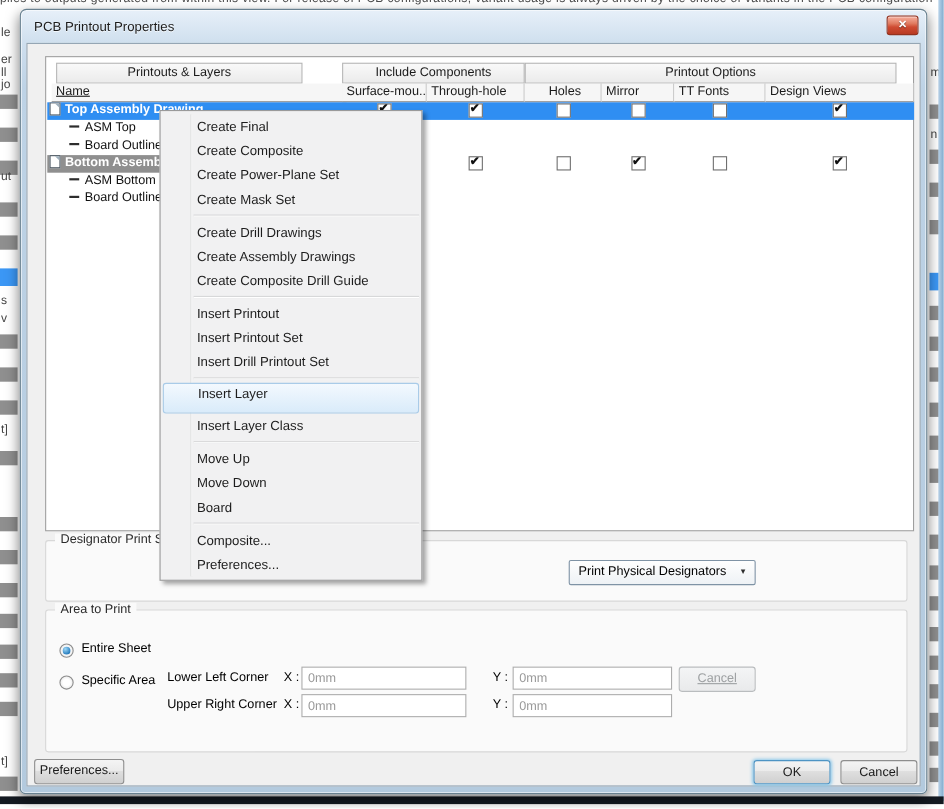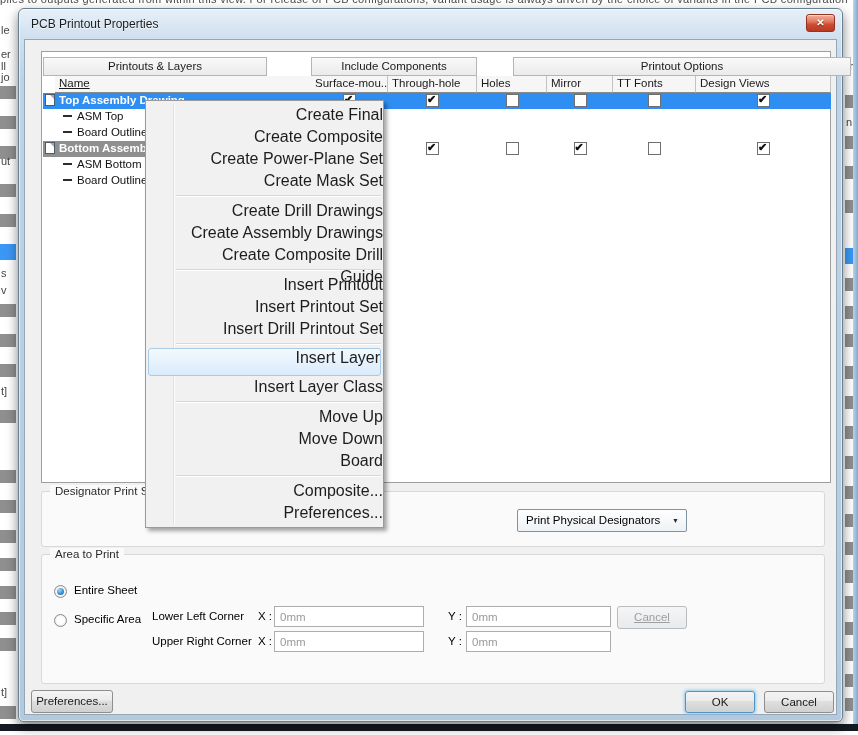--- a/index.html
+++ b/index.html
@@ -90,21 +90,21 @@
   }
   .cb span{position:absolute;left:0;top:-3px;font-size:11px;font-weight:bold;color:#101010;line-height:14px;}
 
   
   #menu{
     position:absolute;left:145px;top:100px;width:239px;box-sizing:border-box;z-index:60;
     background:#f1f1f2;border:1px solid #9a9a9a;padding:3px 0;
     box-shadow:3px 3px 4px rgba(0,0,0,0.35);
   }
   #menu .gutter{position:absolute;left:27px;top:3px;bottom:3px;width:1px;background:#e0e1e2;border-right:1px solid #fbfbfb;}
-  .mi{position:relative;height:22px;line-height:22px;padding-left:33px;font-size:16px;color:#1d1d1d;cursor:default;text-align:right;}
+  .mi{position:relative;height:22px;line-height:22px;padding-left:33px;font-size:12px;color:#1d1d1d;cursor:default;}
   .mi.hl{
     margin:0 2px;height:28px;line-height:18px;padding-left:31px;box-sizing:border-box;
     border:1px solid var(--menu-hl-border);border-radius:3px;
     background:linear-gradient(#f3f9fe,#d9ebfa);
   }
   .msep{height:1px;background:#d7d8d9;border-bottom:1px solid #ffffff;margin:3px 2px 3px 30px;}
 
   
   .group{position:absolute;background:#fafafa;border:1px solid #d8d8d8;border-radius:3px;box-sizing:border-box;}
   .legend{position:absolute;top:-7px;left:8px;background:#fafafa;padding:0 5px;font-size:11.5px;color:#2b2b2b;white-space:nowrap;}
@@ -215,29 +215,29 @@
 
 <div id="dialog">
   <div id="title">PCB Printout Properties</div>
   <div id="close-btn">✕</div>
 
   <div id="client">
 
     <div id="table-box">
       <div id="grid">
         <div id="gh-row">
-            <div class="gh-cell" style="left: 0px; width: 224px;">Printouts &amp; Layers</div>
+            <div class="gh-cell" style="left: 8px; width: 224px;">Printouts &amp; Layers</div>
             <div class="gh-cell" style="left: 268px; width: 166px;">Include Components</div>
-            <div class="gh-cell" style="left: 434px; width: 338px; margin-left: 36px;">Printout Options</div>
+            <div class="gh-cell" style="left: 434px; width: 338px;">Printout Options</div>
           </div>
         <div id="ch-row">
-            <div class="ch-cell" style="left: 12px; width: 268px; text-decoration: underline;">Name</div>
+            <div class="ch-cell" style="left: 4px; width: 268px; text-decoration: underline;">Name</div>
             <div class="ch-cell" style="left: 268px; width: 77px;">Surface-mou...</div>
             <div class="ch-cell" style="left: 345px; width: 89px;">Through-hole</div>
-            <div class="ch-cell" style="left: 434px; width: 70px;">Holes</div>
+            <div class="ch-cell" style="left: 434px; width: 70px; text-align: center;">Holes</div>
             <div class="ch-cell" style="left: 504px; width: 66px;">Mirror</div>
             <div class="ch-cell" style="left: 570px; width: 83px;">TT Fonts</div>
             <div class="ch-cell" style="left: 653px; width: 135px;">Design Views</div>
           </div>
         <div id="rows">
             <div class="t-row">
               <div class="rowbg sel"></div>
               <div class="namecell pr-name"><div class="pg"><i></i></div><span>Top Assembly Drawing</span></div>
               <div class="cb" style="left: 300px;">
                 <span>✔</span>

